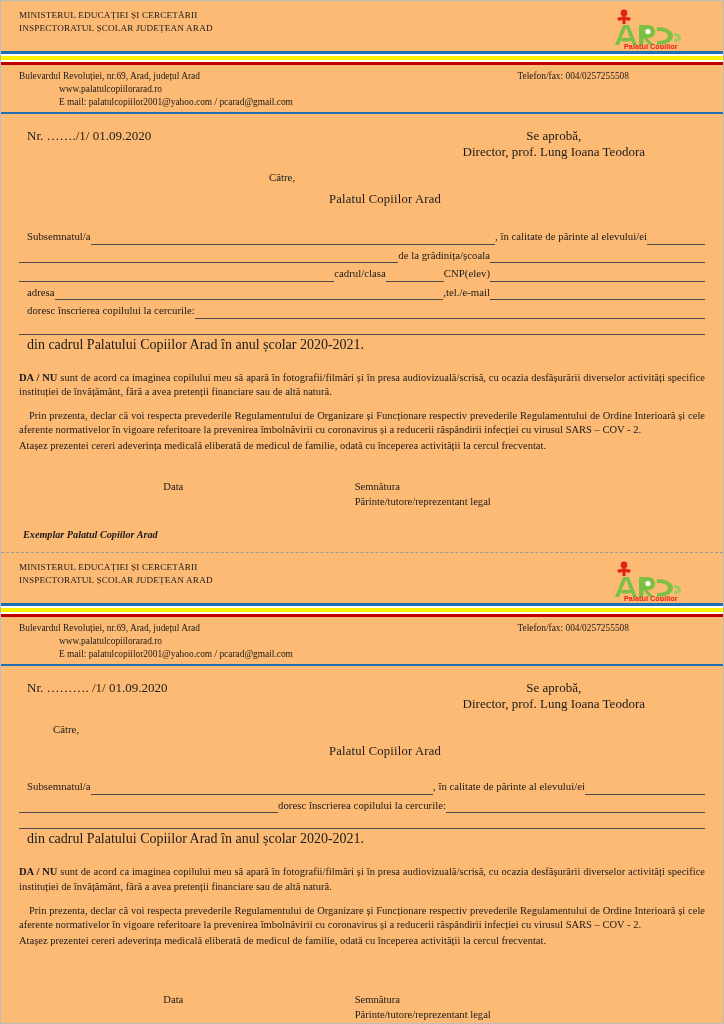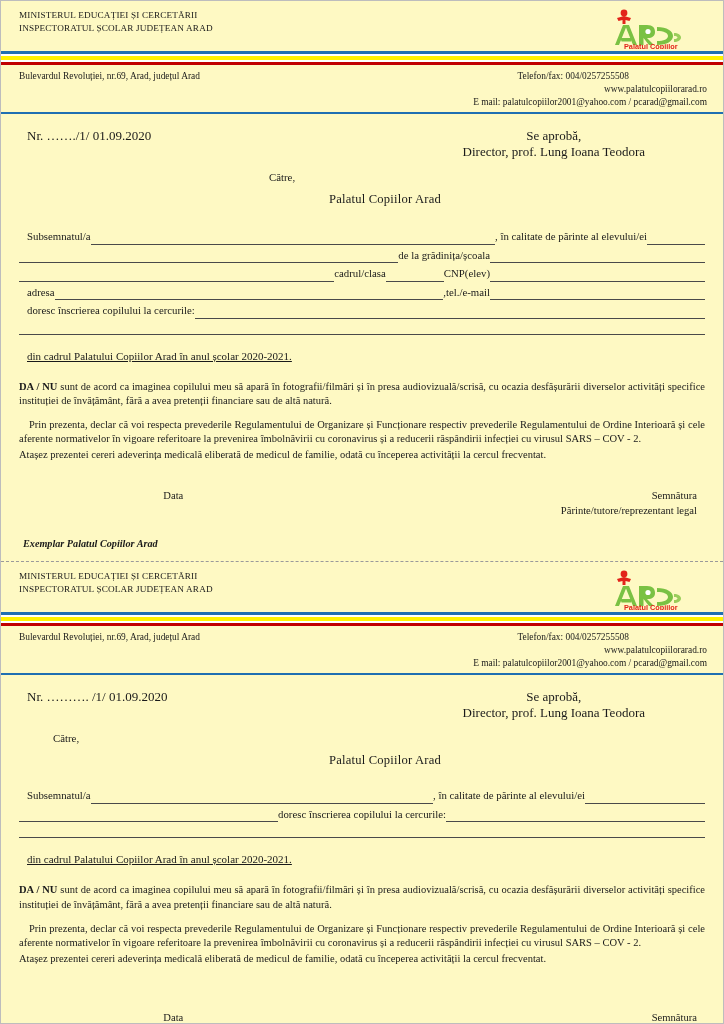--- a/index.html
+++ b/index.html
@@ -14,21 +14,21 @@
     height: 1024px;
     font-family: "Liberation Serif", "DejaVu Serif", serif;
     color: #1a1a1a;
     overflow: hidden;
   }
   .page {
     position: relative;
     width: 724px;
     height: 1024px;
     border: 1px solid #bdbdbd;
-    background: #fef9c3;
+    background: #fdba74;
   }
 
   
   .letterhead { position: relative; padding: 0; }
   .lh-top {
     display: flex;
     align-items: flex-start;
     justify-content: space-between;
     padding: 8px 14px 4px 18px;
   }
@@ -61,21 +61,21 @@
   .contact {
     padding: 5px 16px 3px 18px;
     font-size: 9.4px;
     line-height: 13px;
   }
   .contact-row1 {
     display: flex;
     justify-content: space-between;
   }
   .contact-row1 .tel { margin-right: 78px; }
-  .contact-center { text-align: right; padding-left: 40px; }
+  .contact-center { text-align: left; padding-left: 40px; }
 
   
   .body-wrap { padding: 0 18px; }
 
   .nr-row {
     display: flex;
     justify-content: space-between;
     align-items: flex-start;
     font-size: 13px;
     margin-top: 14px;
@@ -110,41 +110,41 @@
   .blank.w-sm  { flex: 0 0 58px; }
   .blank.w-md  { flex: 0 0 120px; }
   .blank.w-lg  { flex: 0 0 215px; }
   .fullline {
     border-bottom: 1px solid #4a4a4a;
     height: 15px;
     margin-bottom: 1px;
   }
   .indent-left { padding-left: 8px; }
 
-  .dincadrul { font-size: 11px; margin-top: 15px; padding-left: 8px; text-decoration: underline; }
+  .dincadrul { font-size: 14px; margin-top: 2px; padding-left: 8px; }
 
   
   .paras { margin-top: 18px; font-size: 10.5px; line-height: 14.6px; }
   .para {
     text-align: justify;
     margin: 0 0 1px 0;
   }
   .bold { font-weight: bold; }
   .p-indent { text-indent: 10px; margin-top: 9px; }
 
   
   .sig {
     margin-top: 26px;
     display: flex;
     font-size: 10.6px;
     line-height: 15px;
     gap: 37px;
   }
   .sig .data-col { width: 46%; text-align: center; padding-left: 10px; }
-  .sig .sign-col { width: 54%; text-align: right; padding-right: 8px; }
+  .sig .sign-col { width: 54%; text-align: left; padding-right: 8px; }
 
   .exemplar {
     font-style: italic;
     font-size: 10.2px;
     margin-top: 20px;
     padding-left: 4px;
     font-weight: bold;
   }
 
   

